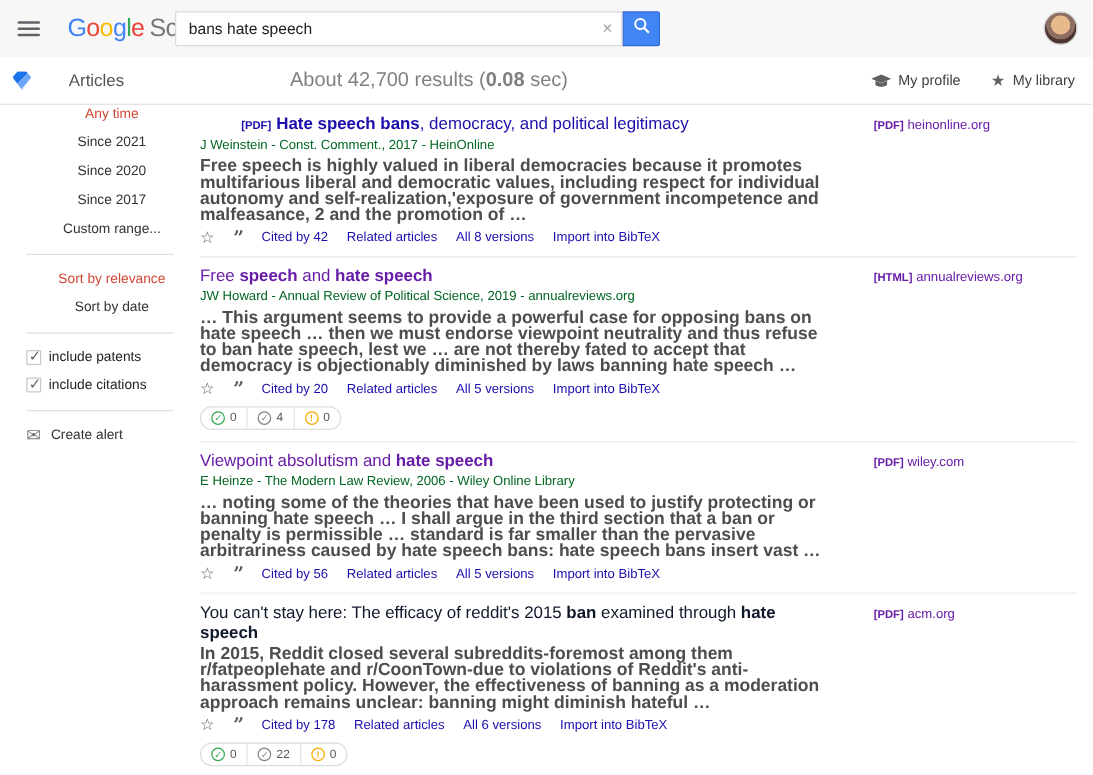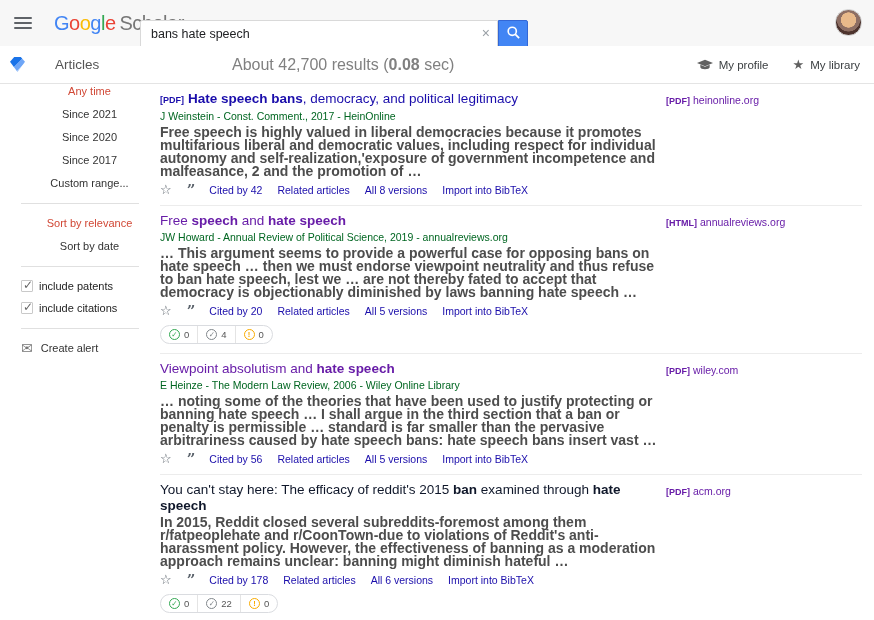--- a/index.html
+++ b/index.html
@@ -6,21 +6,21 @@
   html,body { width:874px; height:620px; background:#fff; overflow:hidden;
     font-family:"Liberation Sans","DejaVu Sans",sans-serif; }
 
   
   .header { position:relative; height:46px; background:#f7f7f7; display:flex; align-items:center; }
   .hamburger { width:18px; height:12px; margin:0 0 0 14px; display:flex; flex-direction:column;
     justify-content:space-between; cursor:pointer; }
   .hamburger span { display:block; height:2px; background:#5f6368; border-radius:1px; }
   .logo { margin-left:22px; font-size:20px; letter-spacing:-0.5px; white-space:nowrap; }
   .logo .scholar { color:#777; margin-left:4px; font-weight:400; }
-  .searchwrap { position:absolute; left:140px; top:20px; display:flex; }
+  .searchwrap { position:absolute; left:140px; top:9px; display:flex; }
   .searchbox { position:relative; width:358px; height:28px; }
   .searchbox input { width:100%; height:100%; border:1px solid #d9d9d9; border-radius:2px 0 0 2px;
     padding:0 28px 0 10px; font-size:12.5px; color:#202124; background:#fff; outline:none;
     font-family:"Liberation Sans","DejaVu Sans",sans-serif; }
   .clear-x { position:absolute; right:8px; top:5px; color:#9aa0a6; font-size:14px; line-height:16px; cursor:pointer; }
   .searchbtn { width:30px; height:28px; background:#4285f4; border:1px solid #3367d6; border-radius:0 2px 2px 0;
     display:flex; align-items:center; justify-content:center; cursor:pointer; }
   .avatar { position:absolute; right:12px; top:9px; width:27px; height:27px; border-radius:50%;
     background:radial-gradient(circle at 50% 40%, #e8b98a 0 38%, #8d6e63 40% 58%, #4e342e 60% 100%);
     border:1px solid #d0d0d0; cursor:pointer; }
@@ -50,21 +50,21 @@
   .create-alert { display:flex; align-items:center; gap:8px; margin-top:6px; cursor:pointer; color:#333; }
   .env-icon { color:#757575; font-size:14px; line-height:10px; }
 
   
   .results { position:absolute; left:160px; top:84px; width:702px; }
   .result { position:relative; padding:7px 0 9px; border-bottom:1px solid #ececec; }
   .result.last { border-bottom:none; }
   .r-main { width:498px; }
   .r-title { font-size:13.5px; line-height:16px; margin-bottom:2px; cursor:pointer; }
   .r-title b { font-weight:bold; }
-  .tag-inline { font-size:9px; font-weight:bold; letter-spacing:0; margin-right:4px; }
+  .tag-inline { font-size:9px; font-weight:bold; letter-spacing:0; margin-right:4px;margin-left:33px; }
   .r-byline { font-size:10.5px; color:#006621; line-height:13px; margin-bottom:3px; }
   .r-byline u { text-decoration:underline; cursor:pointer; }
   .r-snippet { font-size:14px; color:#4d4d4d; line-height:13px;font-weight:bold; }
   .r-actions { display:flex; align-items:center; gap:15px; margin-top:6px; font-size:10.5px; }
   .act-star { color:#586069; font-size:13px; line-height:12px; cursor:pointer; }
   .act-quote { color:#586069; font-size:15px; font-weight:bold; line-height:8px; letter-spacing:-1px; cursor:pointer; font-family:"DejaVu Serif",serif; }
   .act-link { color:#1a0dab; cursor:pointer; }
   .side-link { position:absolute; left:506px; top:10px; font-size:10.5px; color:#681da8; cursor:pointer; white-space:nowrap; }
   .side-link .tag-inline { margin-right:3px; }
 

